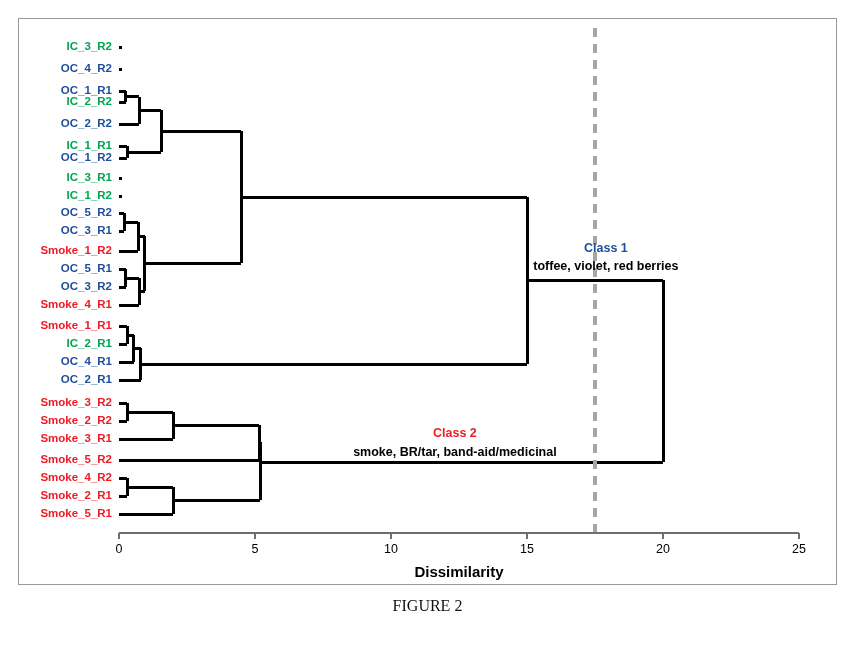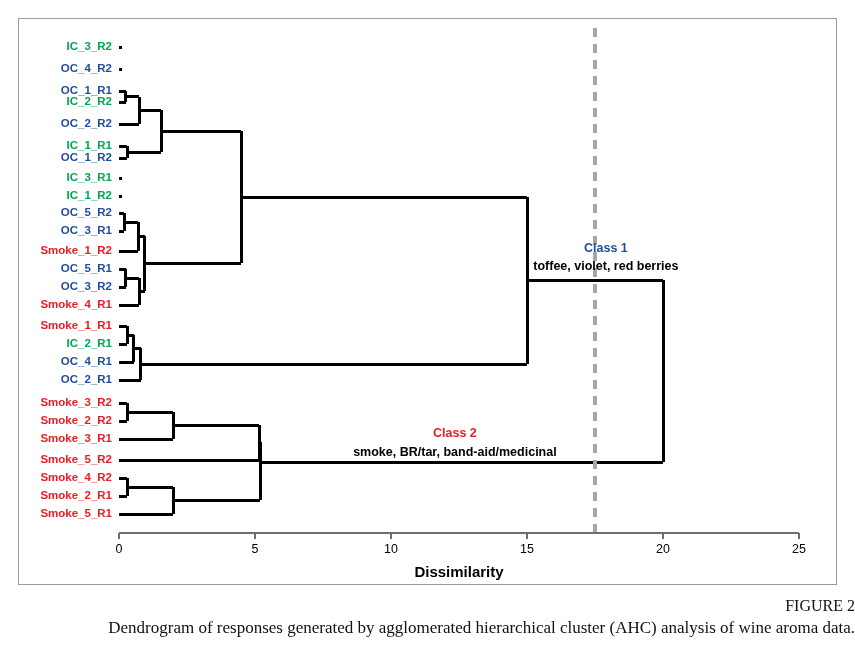--- a/index.html
+++ b/index.html
@@ -30,21 +30,21 @@
   .class-title{
     font-family:"Liberation Sans",sans-serif;
     font-size:12.5px;font-weight:bold;text-anchor:middle;
   }
   .class-desc{
     font-family:"Liberation Sans",sans-serif;
     font-size:12.5px;font-weight:bold;fill:#000000;text-anchor:middle;
   }
 
   .caption-block{
-    position:absolute;left:0;top:595px;width:855px;text-align:right;
+    position:absolute;left:0;top:595px;width:855px;text-align:center;
     font-family:"Liberation Serif",serif;color:#111111;
   }
   .caption-title{font-size:16px;line-height:21px;}
   .caption-text{font-size:17px;line-height:23px;}
 </style>
 </head>
 <body>
 
 <div id="figure-root">
 
@@ -171,16 +171,15 @@
     <g id="annot-layer">
         <text x="605.8799999999999" y="252" class="class-title" fill="#1f4e9c">Class 1</text>
         <text x="605.8799999999999" y="270" class="class-desc">toffee, violet, red berries</text>
         <text x="454.92" y="437" class="class-title" fill="#ee1b24">Class 2</text>
         <text x="454.92" y="456" class="class-desc">smoke, BR/tar, band-aid/medicinal</text>
       </g>
   </svg>
 
   <div class="caption-block">
     <div class="caption-title">FIGURE 2</div>
-    <div class="caption-text">Dendrogram of responses generated by agglomerated hierarchical cluster (AHC) analysis of wine aroma data.</div>
   </div>
 
 </div>
 
 </body></html>

